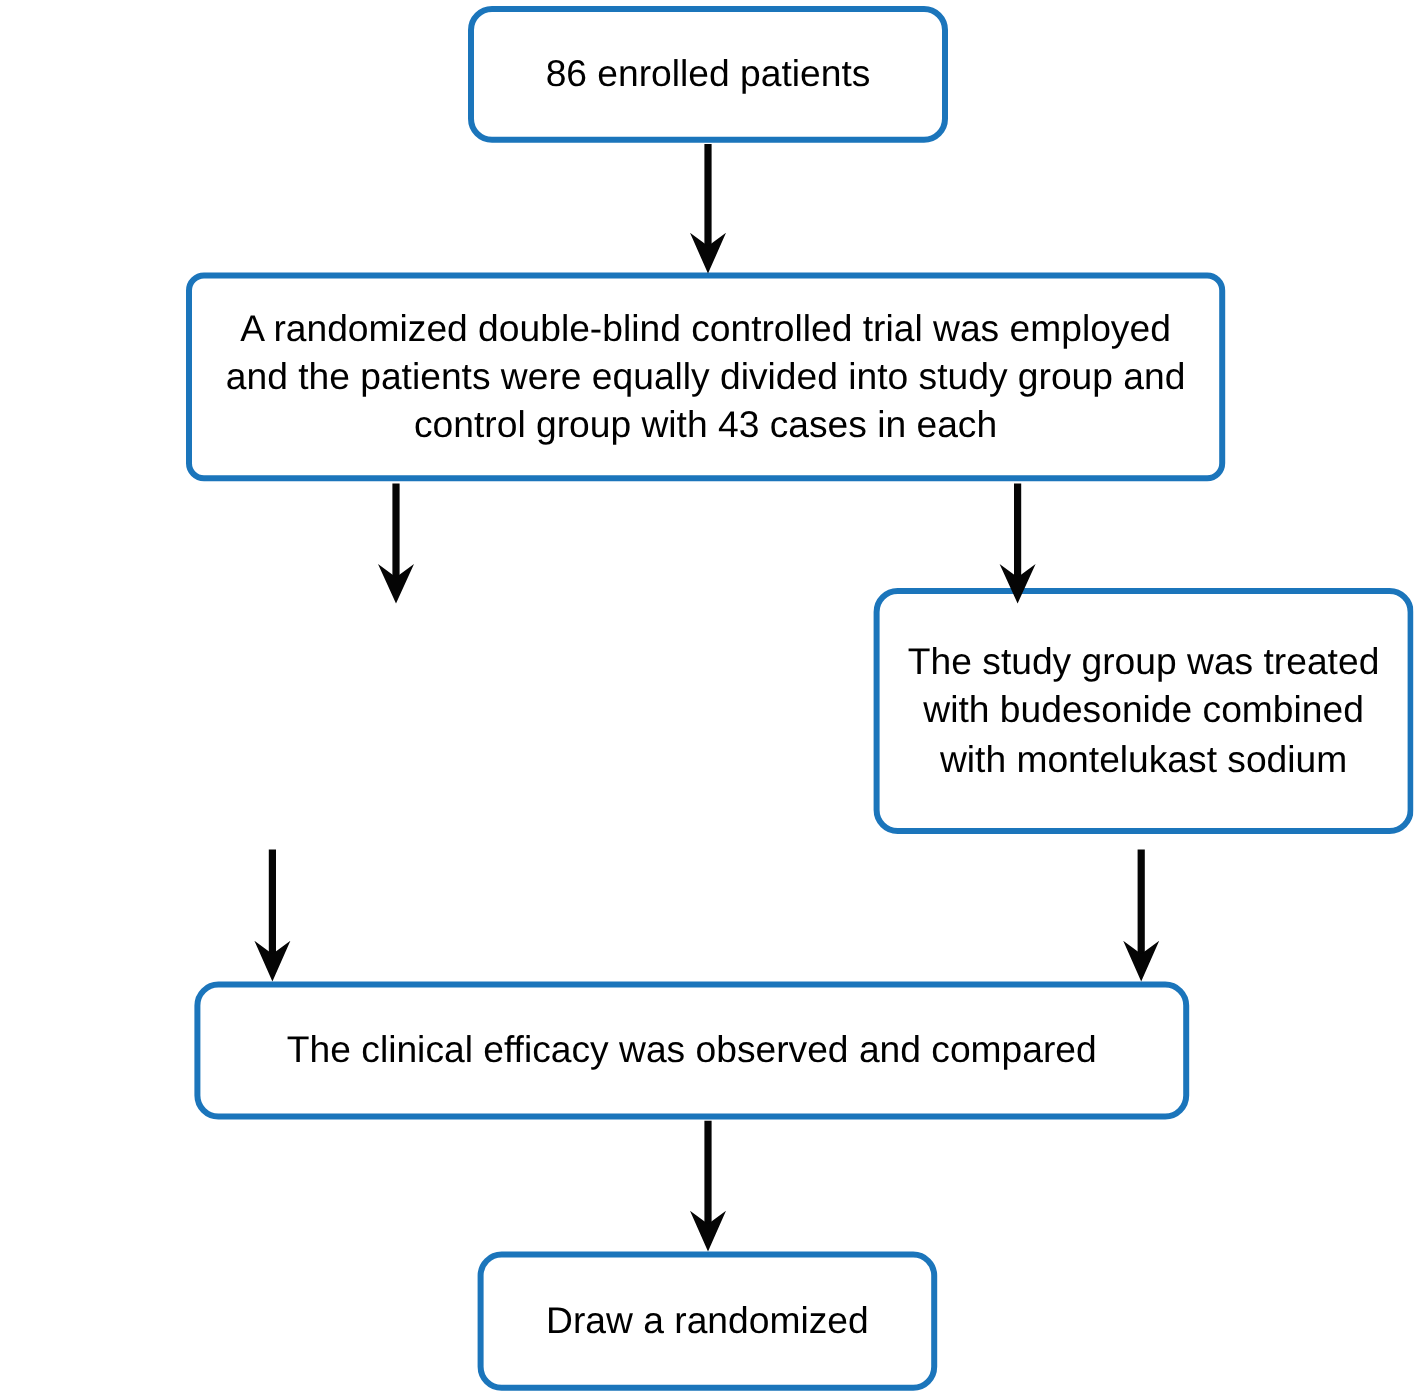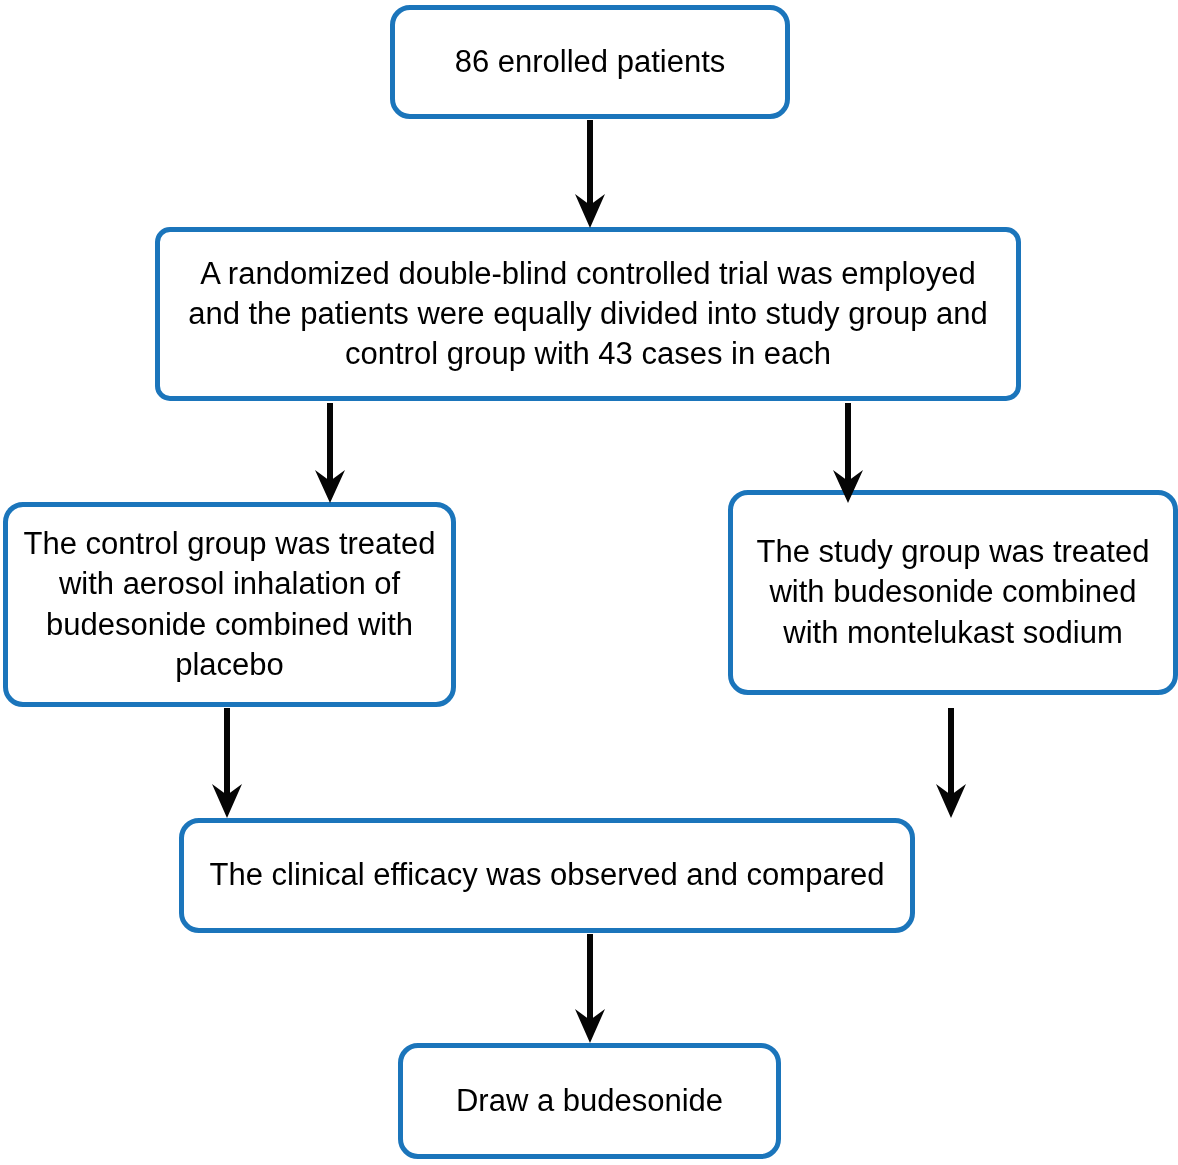--- a/index.html
+++ b/index.html
@@ -31,21 +31,21 @@
     color: #000000;
     line-height: 1.30;
     font-size: 31px;
     padding: 4px 14px;
     white-space: pre-line;
   }
   #node-enrolled   { left: 390px; top: 5px;    width: 400px; height: 114px; }
   #node-design     { left: 155px; top: 227px;  width: 866px; height: 174px; border-radius: 15px; }
   #node-control    { left: 3px;   top: 502px;  width: 453px; height: 205px; }
   #node-study      { left: 728px; top: 490px;  width: 450px; height: 205px; }
-  #node-efficacy   { left: 179px; top: 818px;  width: 736px; height: 115px; }
+  #node-efficacy   { left: 162px; top: 818px;  width: 829px; height: 115px; }
   #node-conclusion { left: 398px; top: 1043px; width: 383px; height: 116px; }
 
   .arrow {
     position: absolute;
     overflow: visible;
   }
   .arrow svg { display: block; }
   .arrow .shaft {
     stroke: #050505;
     stroke-width: 6;
@@ -55,27 +55,26 @@
 </style>
 </head>
 <body>
 
 <div id="flowchart">
 
   <div class="node" id="node-enrolled">86 enrolled patients</div>
 
   <div class="node" id="node-design">A randomized double-blind controlled trial was employed and the patients were equally divided into study group and control group with 43 cases in each</div>
 
-  <div class="node" id="node-control">The control group was treated with aerosol inhalation of budesonide combined with placebo</div>
 
   <div class="node" id="node-study">The study group was treated with budesonide combined with montelukast sodium</div>
 
   <div class="node" id="node-efficacy">The clinical efficacy was observed and compared</div>
 
-  <div class="node" id="node-conclusion">Draw a budesonide</div>
+  <div class="node" id="node-conclusion">Draw a randomized</div>
 
   <div class="arrow" style="left:560px; top:118px; width:60px; height:112px;">
     <svg width="60" height="112" viewBox="0 0 60 112">
       <line class="shaft" x1="30" y1="2" x2="30" y2="92"></line>
       <path class="head" d="M30 110 L15 76 L30 87 L45 76 Z"></path>
     </svg>
   </div>
 
   <div class="arrow" style="left:300px; top:401px; width:60px; height:104px;">
     <svg width="60" height="104" viewBox="0 0 60 104">

